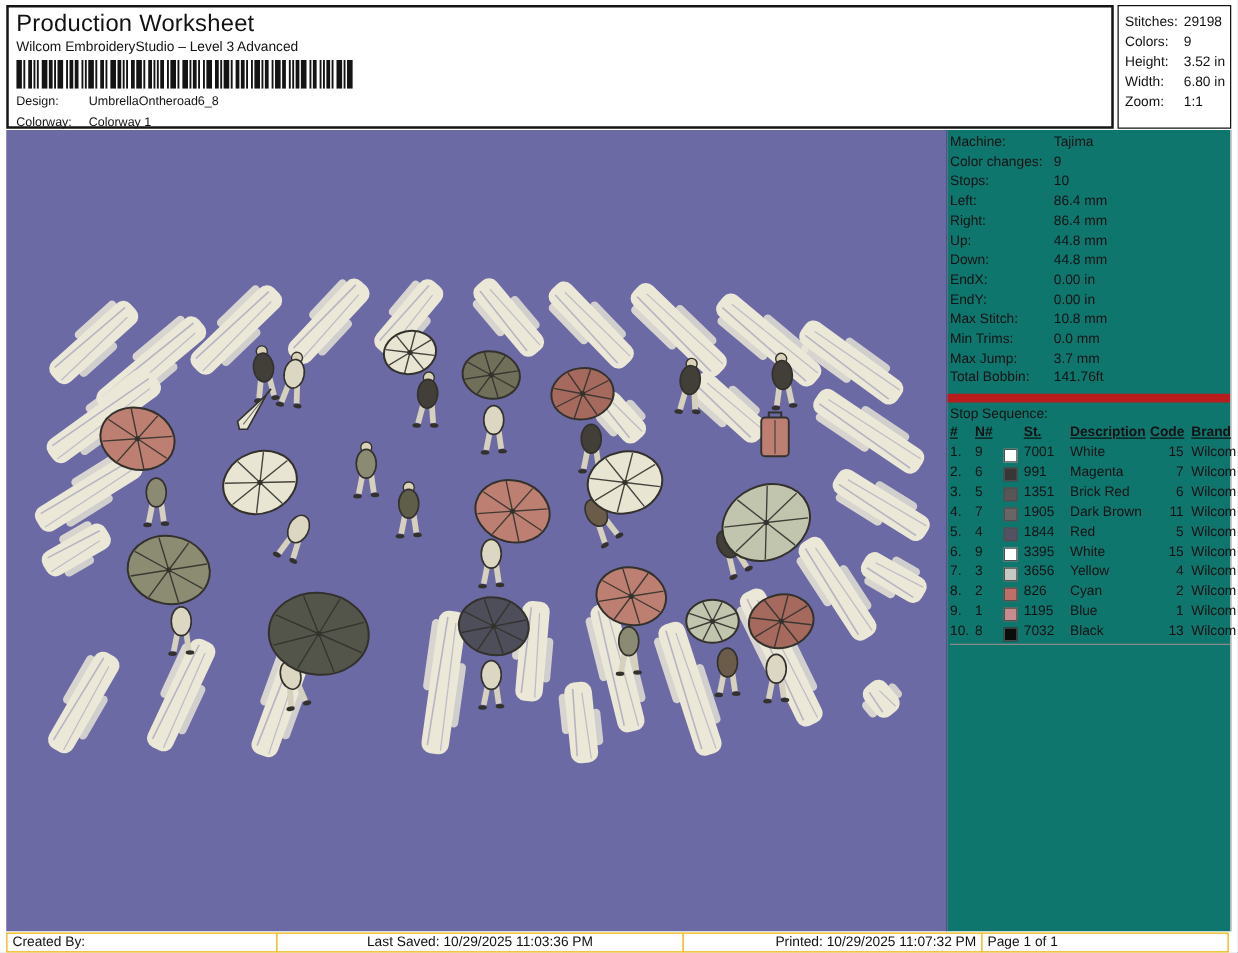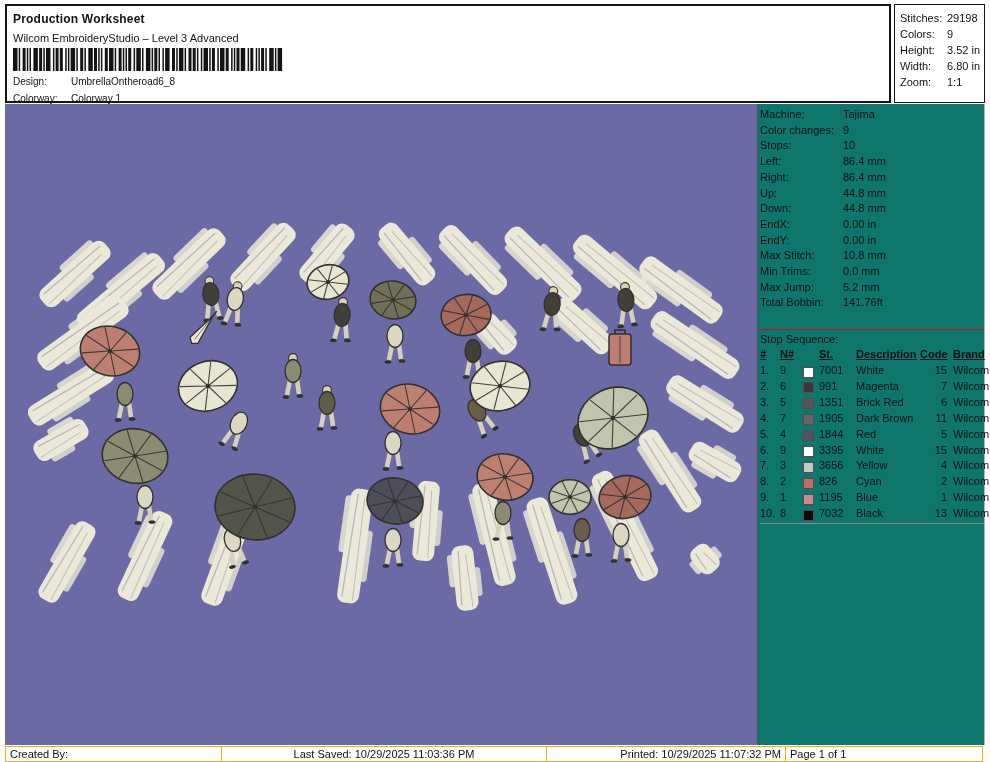--- a/index.html
+++ b/index.html
@@ -1,40 +1,40 @@
 <!DOCTYPE html>
 <html><head>
 <meta charset="utf-8">
 <style>
   *{margin:0;padding:0;box-sizing:border-box}
   html,body{width:990px;height:762px;background:#fff;font-family:"Liberation Sans",sans-serif;color:#121212;overflow:hidden}
   .page{position:absolute;left:0;top:0;width:990px;height:762px;background:#fff}
 
   
   .header-box{position:absolute;left:5px;top:4px;width:886px;height:99px;border:2px solid #151515;padding:4px 6px;background:#fff}
-  .title{font-size:12px;font-weight:bold;letter-spacing:.2px;line-height:19px}
+  .title{font-size:19px;font-weight:normal;letter-spacing:.2px;line-height:19px}
   .subtitle{font-size:11px;line-height:13px;margin-top:3px}
   .barcode{display:block;margin-top:3px;width:276px;height:23px}
   .kv{font-size:10px;line-height:13px;margin-top:4px;display:flex}
   .kv .k{width:58px}
 
   .stats-box{position:absolute;left:894px;top:4px;width:91px;height:99px;border:1.5px solid #151515;padding:5px 0 0 5px;font-size:11px;background:#fff}
   .stat-row{display:flex;line-height:16px}
   .stat-row .k{width:47px}
 
   
   .design-area{position:absolute;left:5px;top:104px;width:753px;height:641px;background:#6c6aa5;border-right:1px solid #4c4b74}
   .design-area svg{display:block}
 
   
   .right-panel{position:absolute;left:758px;top:104px;width:227px;height:641px;font-size:11px;background:#0f766e;border-right:1px solid #b5b5b5}
   .mi{padding:3px 0 0 2px}
   .mi-row{display:flex;line-height:15.7px;white-space:nowrap}
   .mi-label{width:83px}
-  .stop-section{border-top:1px solid #b91c1c;margin-top:18px;padding:2px 0 0 2px}
+  .stop-section{border-top:7px solid #b91c1c;margin-top:4px;padding:2px 0 0 2px}
   .stop-label{line-height:15px}
   .seq-head,.seq-row{display:grid;grid-template-columns:20px 23px 16px 33px 68px 27px 40px;line-height:15.9px;align-items:center;white-space:nowrap}
   .seq-head{font-weight:bold}
   .seq-head span{text-decoration:underline}
   .c-num{text-align:left}
   .c-st{text-align:left;padding-right:2px}
   .c-desc{padding-left:4px}
   .c-code{text-align:right}
   .c-brand{padding-left:6px}
   .sw{width:11px;height:11px;border:1px solid #4e4e4e;margin-top:2px}
@@ -731,21 +731,21 @@
         <div class="mi-row">
           <span class="mi-label">Max Stitch:</span>
           <span class="mi-value">10.8 mm</span>
         </div>
         <div class="mi-row">
           <span class="mi-label">Min Trims:</span>
           <span class="mi-value">0.0 mm</span>
         </div>
         <div class="mi-row">
           <span class="mi-label">Max Jump:</span>
-          <span class="mi-value">5.2 mm</span>
+          <span class="mi-value">3.7 mm</span>
         </div>
         <div class="mi-row">
           <span class="mi-label">Total Bobbin:</span>
           <span class="mi-value">141.76ft</span>
         </div>
       </div>
     <div class="stop-section">
       <div class="stop-label">Stop Sequence:</div>
       <div class="seq-table">
         <div class="seq-head">

